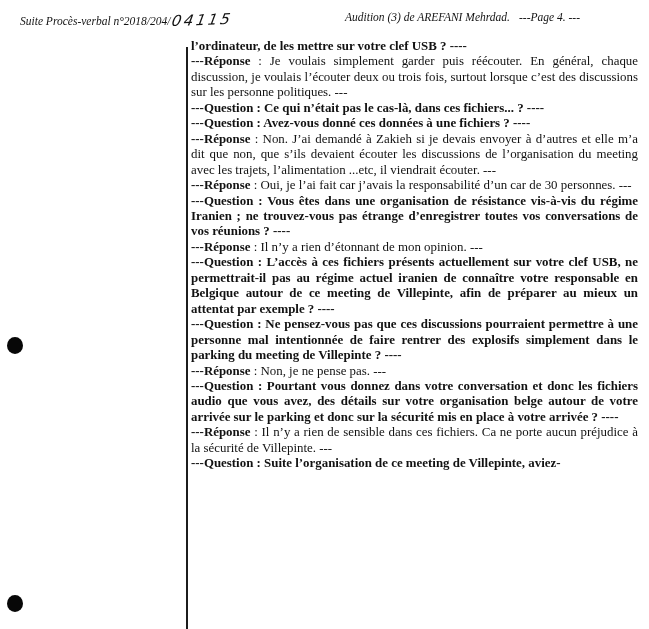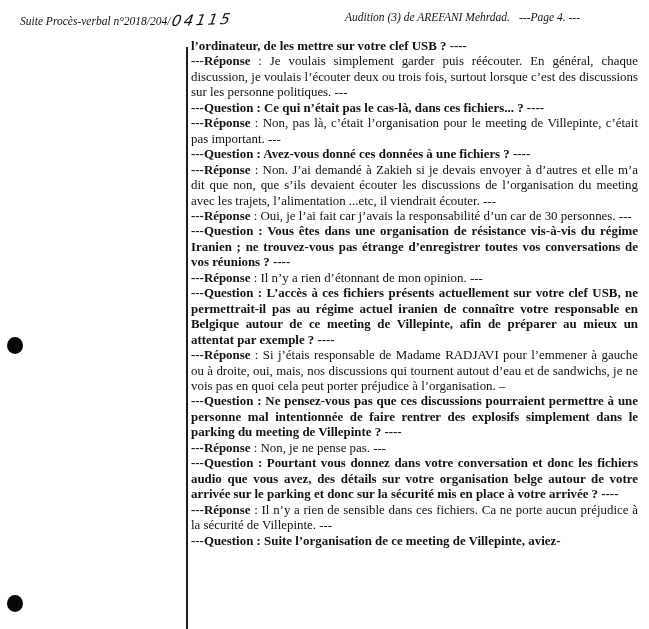--- a/index.html
+++ b/index.html
@@ -64,36 +64,34 @@
 
   <div class="vrule"></div>
 
   <main class="body-col">
   <p class="para bold"><b class="label"></b><span class="text">l’ordinateur, de les mettre sur votre clef USB ? ----</span></p>
 
   <p class="para"><b class="label">---Réponse</b><span class="text"> : Je voulais simplement garder puis réécouter. En général, chaque discussion, je voulais l’écouter deux ou trois fois, surtout lorsque c’est des discussions sur les personne politiques. ---</span></p>
 
   <p class="para bold"><b class="label"></b><span class="text">---Question : Ce qui n’était pas le cas-là, dans ces fichiers... ? ----</span></p>
 
-  <p class="para"><b class="label">---Réponse</b><span class="text"> : Non, pas là, c’était l’organisation pour le meeting de Villepinte, c’était pas important. ---</span></p>
 
   <p class="para bold"><b class="label"></b><span class="text">---Question : Avez-vous donné ces données à une fichiers ? ----</span></p>
 
   <p class="para"><b class="label">---Réponse</b><span class="text"> : Non. J’ai demandé à Zakieh si je devais envoyer à d’autres et elle m’a dit que non, que s’ils devaient écouter les discussions de l’organisation du meeting avec les trajets, l’alimentation ...etc, il viendrait écouter. ---</span></p>
 
 
   <p class="para"><b class="label">---Réponse</b><span class="text"> : Oui, je l’ai fait car j’avais la responsabilité d’un car de 30 personnes. ---</span></p>
 
   <p class="para bold"><b class="label"></b><span class="text">---Question : Vous êtes dans une organisation de résistance vis-à-vis du régime Iranien ; ne trouvez-vous pas étrange d’enregistrer toutes vos conversations de vos réunions ? ----</span></p>
 
   <p class="para"><b class="label">---Réponse</b><span class="text"> : Il n’y a rien d’étonnant de mon opinion. ---</span></p>
 
   <p class="para bold"><b class="label"></b><span class="text">---Question : L’accès à ces fichiers présents actuellement sur votre clef USB, ne permettrait-il pas au régime actuel iranien de connaître votre responsable en Belgique autour de ce meeting de Villepinte, afin de préparer au mieux un attentat par exemple ? ----</span></p>
 
-  <p class="para"><b class="label">---Réponse</b><span class="text"> : Si j’étais responsable de Madame RADJAVI pour l’emmener à gauche ou à droite, oui, mais, nos discussions qui tournent autout d’eau et de sandwichs, je ne vois pas en quoi cela peut porter préjudice à l’organisation. –</span></p>
 
   <p class="para bold"><b class="label"></b><span class="text">---Question : Ne pensez-vous pas que ces discussions pourraient permettre à une personne mal intentionnée de faire rentrer des explosifs simplement dans le parking du meeting de Villepinte ? ----</span></p>
 
   <p class="para"><b class="label">---Réponse</b><span class="text"> : Non, je ne pense pas. ---</span></p>
 
   <p class="para bold"><b class="label"></b><span class="text">---Question : Pourtant vous donnez dans votre conversation et donc les fichiers audio que vous avez,  des détails sur votre organisation belge autour de votre arrivée sur le parking et donc sur la sécurité mis en place à votre arrivée ? ----</span></p>
 
   <p class="para"><b class="label">---Réponse</b><span class="text"> : Il n’y a rien de sensible dans ces fichiers. Ca ne porte aucun préjudice à la sécurité de Villepinte. ---</span></p>
 
   <p class="para bold"><b class="label"></b><span class="text">---Question : Suite l’organisation de ce meeting de Villepinte, aviez-</span></p>

